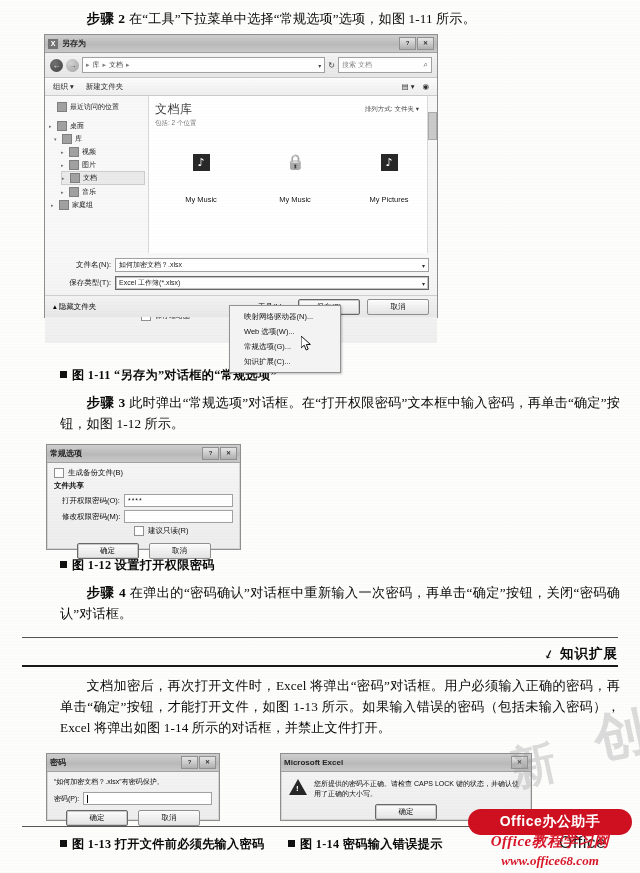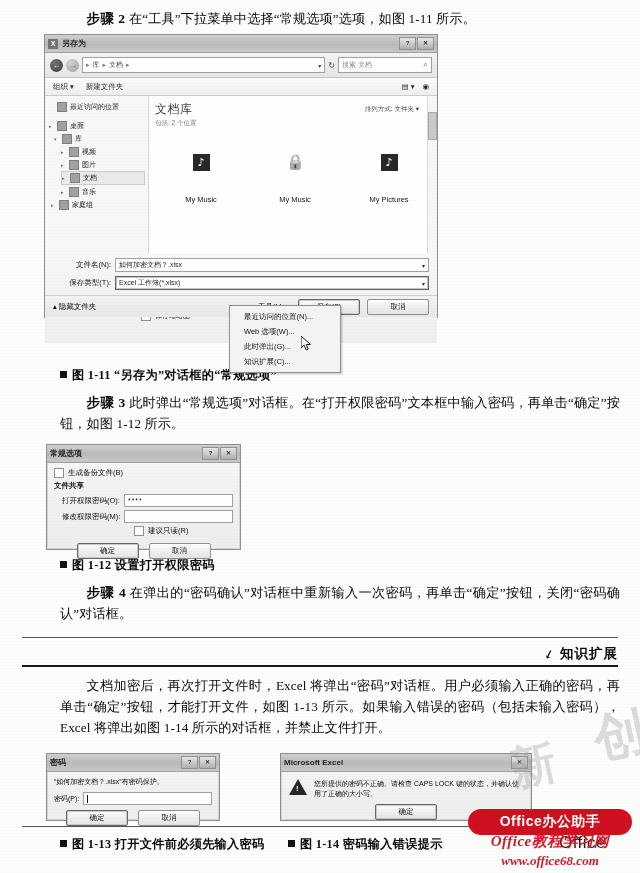--- a/index.html
+++ b/index.html
@@ -435,23 +435,23 @@
       <span class="toolsbtn">
         <span>工具(L)</span>
         <span>▾</span>
       </span>
       <span class="btn def" style="margin-right:7px">保存(S)</span>
       <span class="btn">取消</span>
     </div>
   </div>
 
   <div class="menu">
-    <div>最近访问的位置(N)...</div>
+    <div>映射网络驱动器(N)...</div>
     <div>Web 选项(W)...</div>
-    <div>此时弹出(G)...</div>
+    <div>常规选项(G)...</div>
     <div>知识扩展(C)...</div>
   </div>
   <div class="cursor">
     <svg width="11" height="15" viewBox="0 0 11 15">
         <path d="M0 0 L0 12 L3.2 9.2 L5.2 14 L7.2 13.1 L5.3 8.6 L9.4 8.4 Z" fill="#fff" stroke="#111" stroke-width="1"></path>
       </svg>
   </div>
 
   <div class="caption" style="left:60px; top:367px;">
     <span class="capmark"></span><span>图 1-11    “另存为”对话框的“常规选项”</span>

